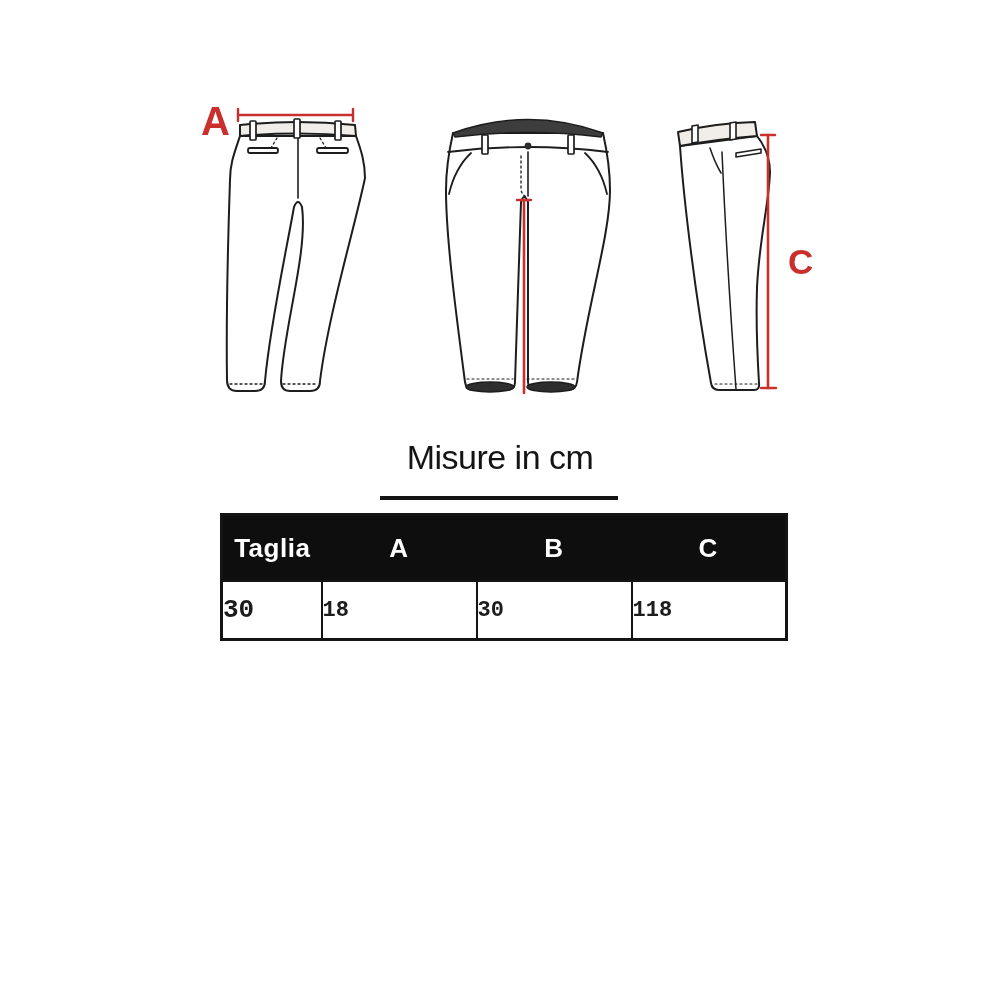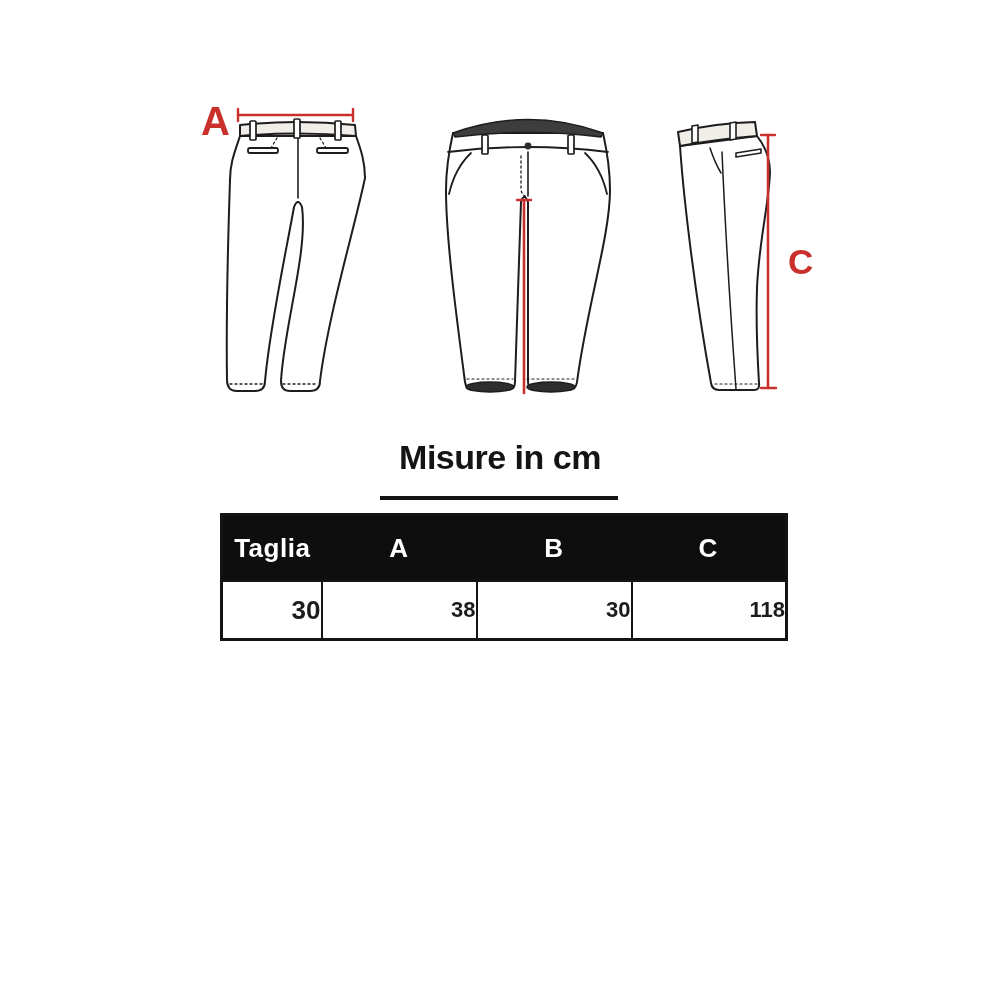--- a/index.html
+++ b/index.html
@@ -22,21 +22,21 @@
   #label-c{left:788px;top:244px;font-size:35px;}
   .drawing{position:absolute;}
   #drawing-back{left:220px;top:100px;}
   #drawing-front{left:438px;top:106px;}
   #drawing-side{left:665px;top:112px;}
   .chart-title{
     position:absolute;
     left:0;top:438px;width:1000px;
     text-align:center;
     font-size:34px;
-    font-weight:700;
+    font-weight:400;
     color:#141414;
     letter-spacing:-0.5px;
   }
   .title-underline{
     position:absolute;
     left:380px;top:496px;width:238px;height:4px;
     background:#141414;
   }
   .size-table-wrap{
     position:absolute;
@@ -54,27 +54,28 @@
     height:64px;
     font-size:26px;
     font-weight:800;
     text-align:center;
     padding:0;
     letter-spacing:0.5px;
   }
   table.size-table tbody td{
     height:56px;
     border:2px solid #141414;
-    text-align:right;
+    text-align:left;
     vertical-align:middle;
     font-weight:800;
     font-size:22px;
     color:#1c1c1c;
     background:#ffffff;
     padding:0;
+    font-family:Liberation Mono, monospace;
   }
   table.size-table tbody td.size-col{
     font-size:26px;
   }
 </style>
 </head>
 <body>
 
 <div class="canvas">
 
@@ -163,21 +164,21 @@
         <tr>
           <th>Taglia</th>
           <th>A</th>
           <th>B</th>
           <th>C</th>
         </tr>
       </thead>
       <tbody>
         <tr>
           <td class="size-col">30</td>
-          <td>38</td>
+          <td>18</td>
           <td>30</td>
           <td>118</td>
         </tr>
       </tbody>
     </table>
   </div>
 
 </div>
 
 </body></html>

